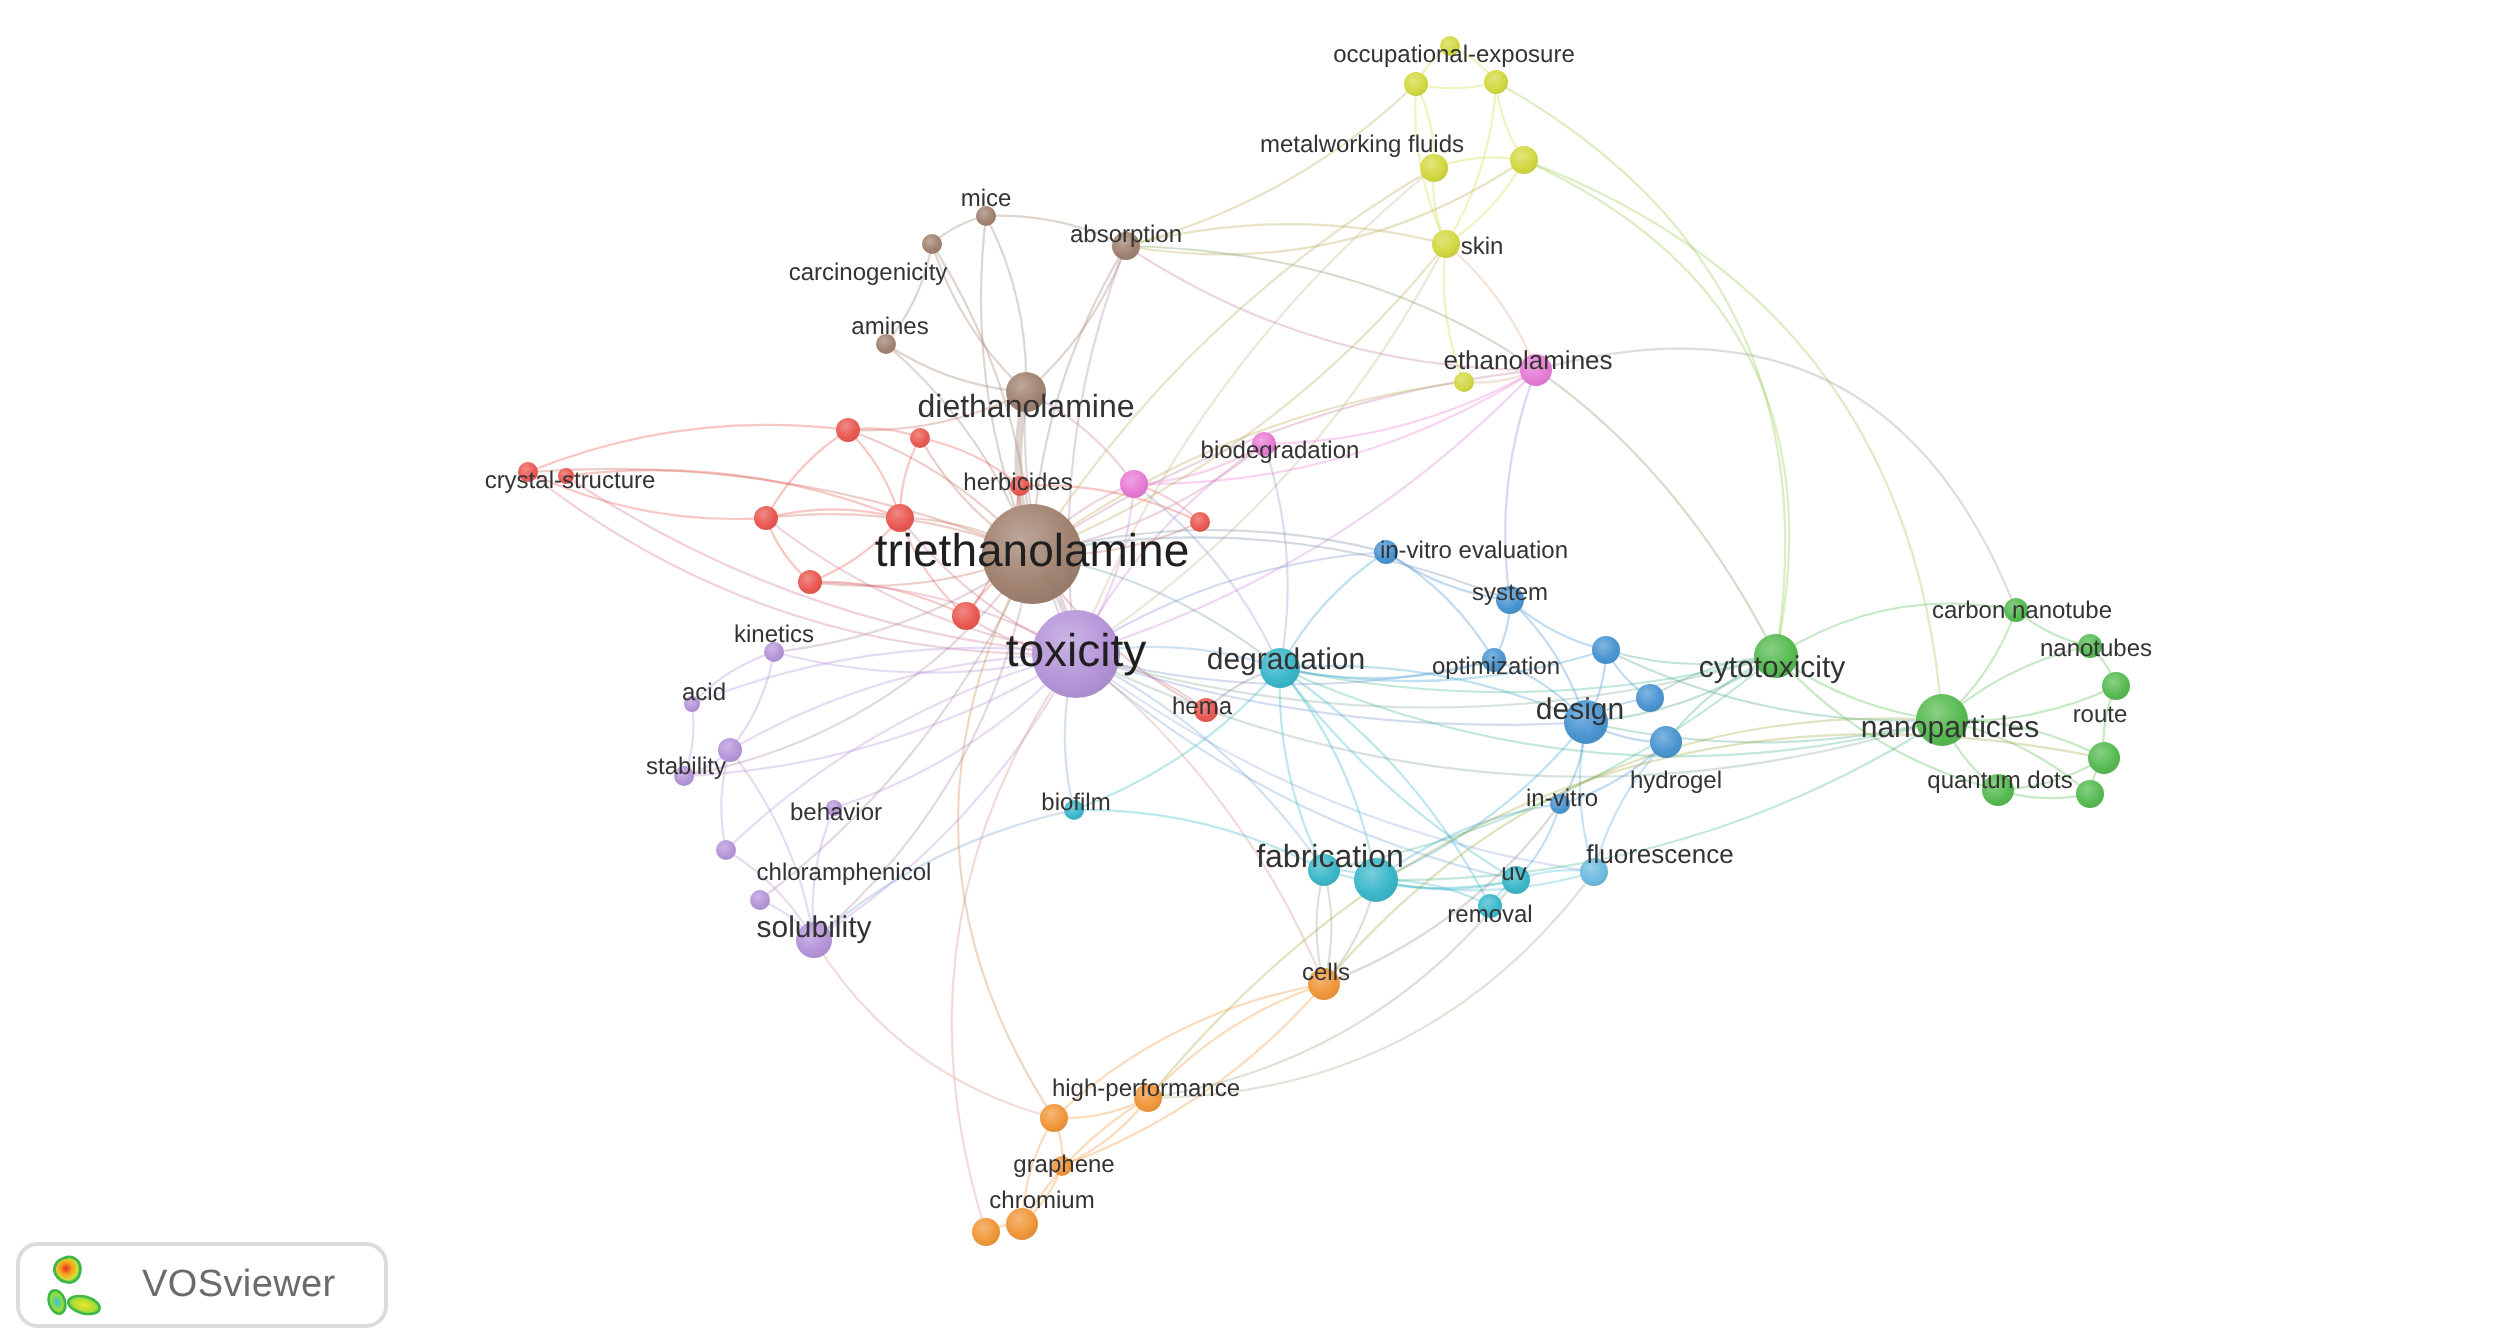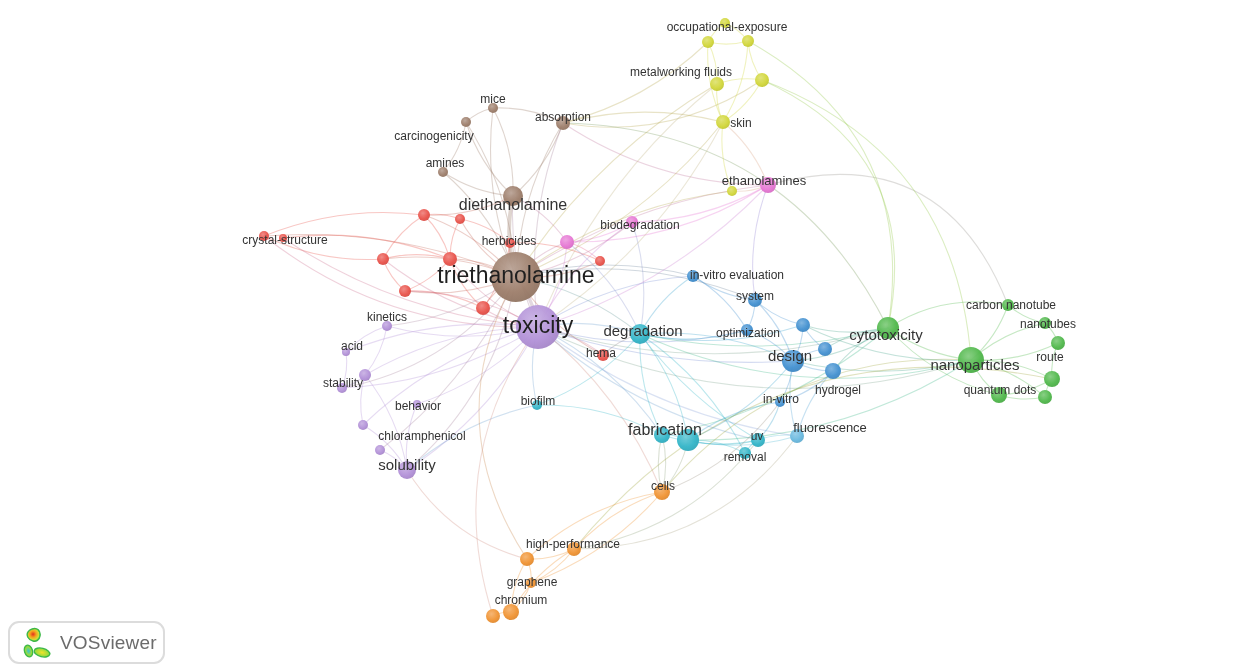--- a/index.html
+++ b/index.html
@@ -7,22 +7,22 @@
     position:relative;
     width:1247px;height:666px;
     background:#ffffff;
     overflow:hidden;
     font-family:"Liberation Sans",sans-serif;
   }
   svg.map{position:absolute;left:0;top:0;}
   .logo-btn{
     position:absolute;left:8px;top:621px;
     height:43px;
-    display:flex;align-items:center;gap:8px;
-    padding:0 6px 0 12px;
+    display:flex;align-items:center;gap:19px;
+    padding:0 24px 0 12px;
     background:#ffffff;
     border:2px solid #dcdcdc;
     border-radius:11px;
     box-sizing:border-box;
     cursor:pointer;
   }
   .logo-btn .logo-text{
     font-size:19px;
     color:#6b6b6b;
     letter-spacing:0.2px;

